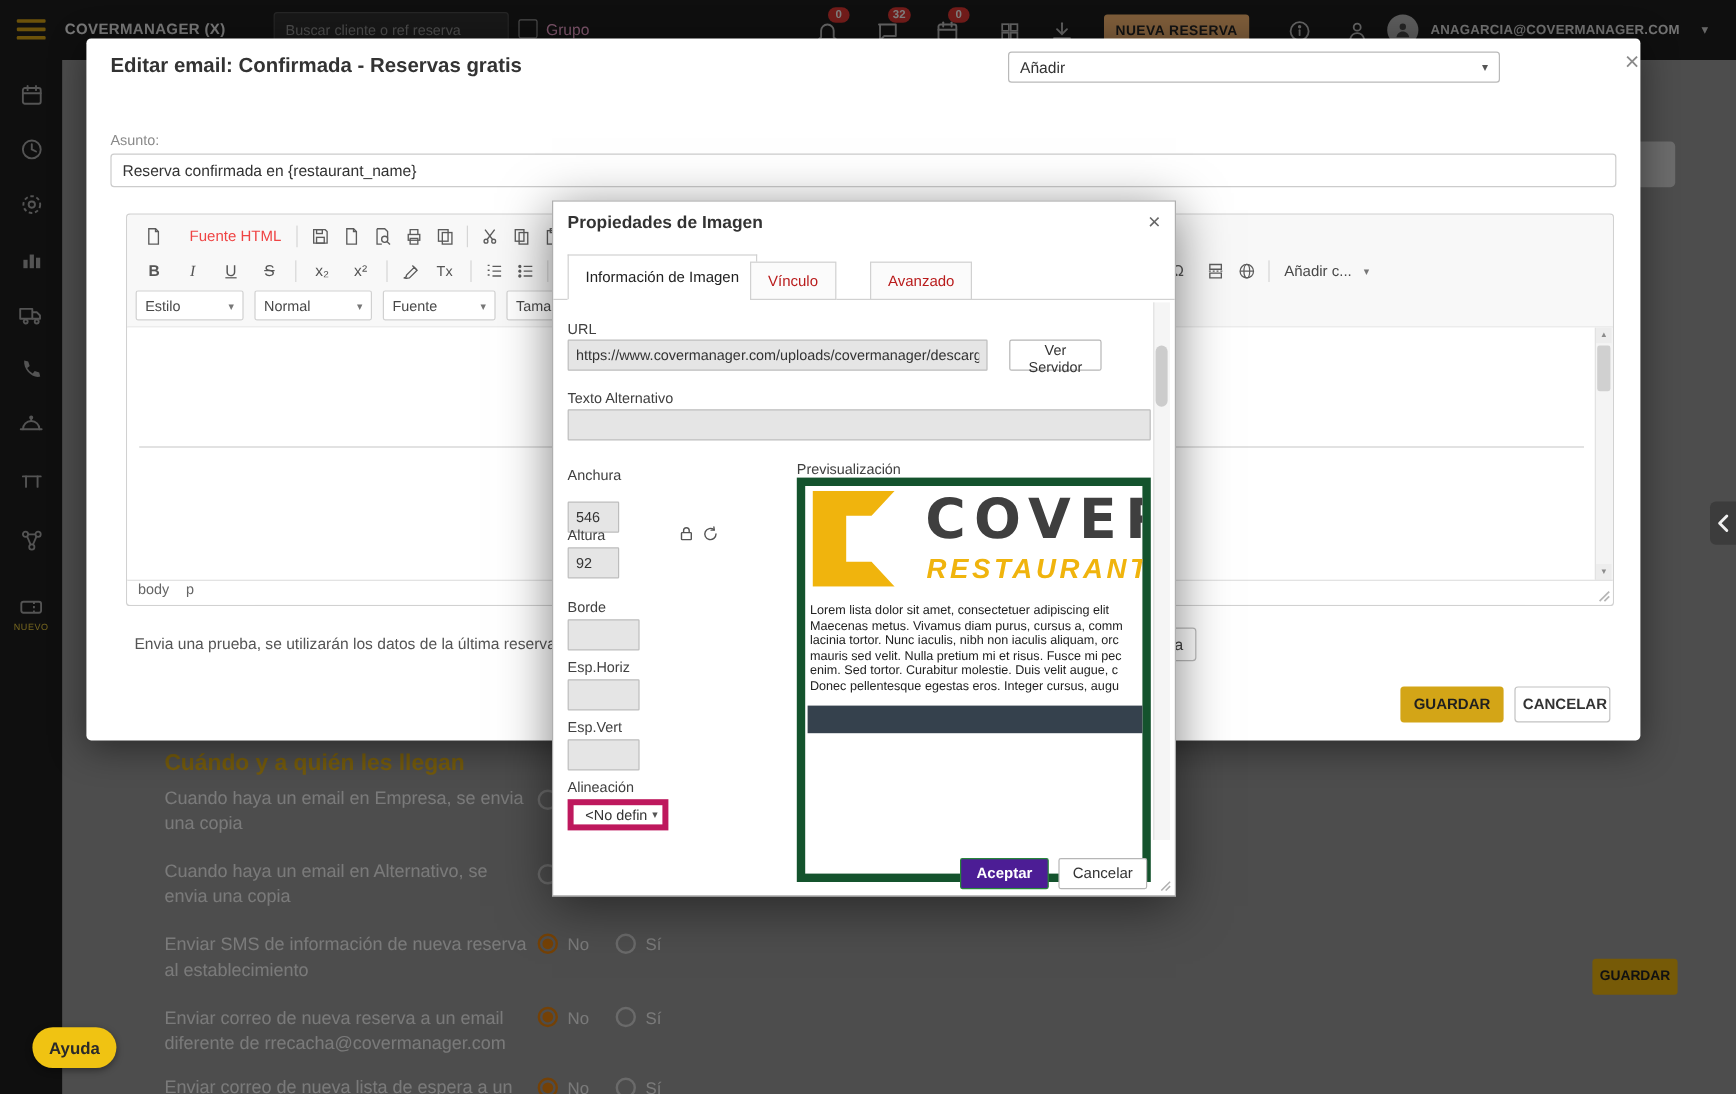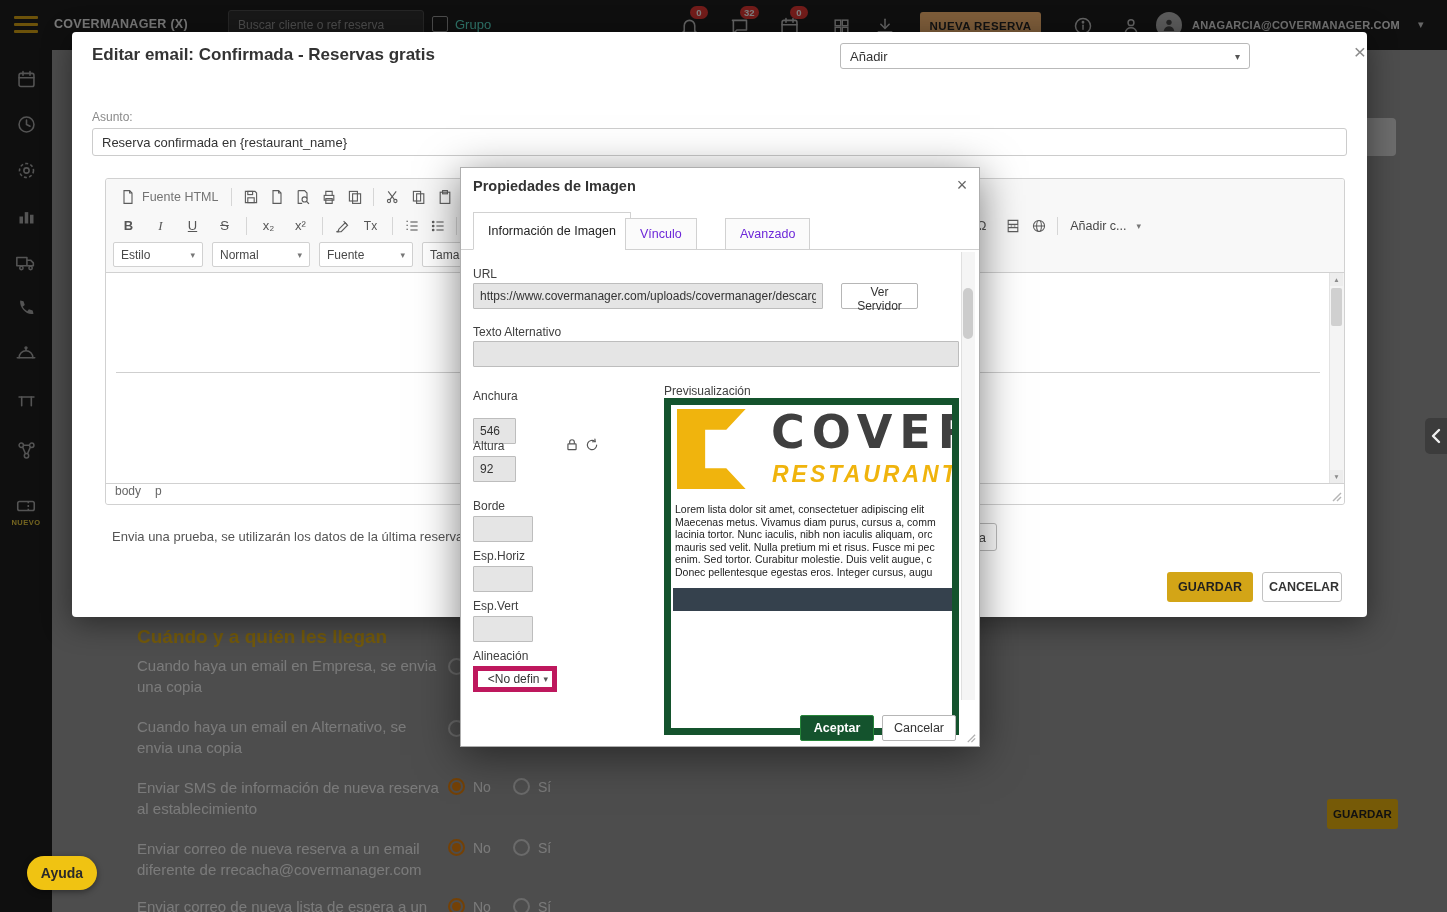--- a/index.html
+++ b/index.html
@@ -6,33 +6,33 @@
   body{width:1447px;height:912px;overflow:hidden;font-family:"Liberation Sans",sans-serif;background:#000}
   #app{position:relative;width:1447px;height:912px;overflow:hidden;background:#9a9a9a}
 
   
   .topbar{position:absolute;top:0;left:0;width:1447px;height:50px;background:#1f1f1f;z-index:1}
   .hamburger{position:absolute;left:14px;top:16px;width:24px;height:17px;cursor:pointer}
   .hamburger i{display:block;height:3px;background:#d9a514;margin-bottom:4px;border-radius:1px}
   .brand{position:absolute;left:54px;top:17px;font-size:12.5px;font-weight:bold;color:#f2f2f2;letter-spacing:.3px}
   .tb-search{position:absolute;left:228px;top:10px;width:196px;height:30px;background:#303030;border:1px solid #4d4d4d;border-radius:3px;color:#b5b5b5;font-size:12px;padding:0 9px;box-sizing:border-box;outline:none}
   .tb-search::placeholder{color:#9a9a9a}
-  .grupo{position:absolute;left:432px;top:16px;display:flex;align-items:center;gap:7px;color:#5eead4;font-size:13px}
+  .grupo{position:absolute;left:432px;top:16px;display:flex;align-items:center;gap:7px;color:#f9a8d4;font-size:13px}
   .cb{width:14px;height:14px;border:1.5px solid #9a9a9a;border-radius:2px;background:transparent}
   .tb-ic{position:absolute;top:13px;width:26px;height:26px;display:flex;align-items:center;justify-content:center;cursor:pointer}
   .badge{position:absolute;top:-7px;left:14px;min-width:10px;padding:1px 4px;background:#e53935;color:#fff;font-size:9.5px;font-weight:bold;border-radius:8px;text-align:center}
   .nueva-btn{position:absolute;left:920px;top:12px;width:121px;height:28px;background:#fdba74;border:none;border-radius:3px;font-family:inherit;font-size:11.5px;font-weight:bold;color:#262626;letter-spacing:.4px;cursor:pointer}
   .avatar{position:absolute;left:1156px;top:12px;width:26px;height:26px;border-radius:50%;background:#b9b9b9;display:flex;align-items:center;justify-content:center}
   .user-email{position:absolute;left:1192px;top:19px;font-size:11px;font-weight:bold;color:#e8e8e8;letter-spacing:.2px}
   .tb-caret{position:absolute;left:1418px;top:18px;color:#cfcfcf;font-size:11px}
 
   
   .sidebar{position:absolute;left:0;top:50px;width:52px;height:862px;background:#1f1f1f;z-index:1}
   .sicon{position:absolute;left:14px;width:24px;height:24px;display:flex;align-items:center;justify-content:center;cursor:pointer}
-  .nuevo{position:absolute;left:0;top:468px;width:52px;text-align:center;font-size:7.5px;font-weight:bold;color:#e8c93e;letter-spacing:.5px}
+  .nuevo{position:absolute;left:0;top:468px;width:52px;text-align:center;font-size:7.5px;font-weight:normal;color:#e8c93e;letter-spacing:.5px}
 
   
   .page{position:absolute;left:52px;top:50px;width:1395px;height:862px;background:#9a9a9a;z-index:1}
   .sec-title{position:absolute;left:85px;top:576px;font-size:19px;font-weight:bold;color:#e7b416}
   .row-text{position:absolute;left:85px;width:305px;font-size:15px;line-height:21px;color:#f4f4f4}
   .radio{width:17px;height:17px;border-radius:50%;border:2px solid #d4d4d4;box-sizing:border-box;background:transparent;position:relative;cursor:pointer}
   .radio.sel{border-color:#e8830c}
   .radio.sel::after{content:"";position:absolute;inset:2px;border-radius:50%;background:#e8830c}
   .radio-group{position:absolute;display:flex;align-items:center;gap:8px;color:#f4f4f4;font-size:14px}
   .radio-group .lbl{margin-right:14px}
@@ -51,21 +51,21 @@
   .em-close{position:absolute;left:1276px;top:8px;width:24px;height:24px;font-size:21px;color:#8a8a8a;text-align:center;line-height:24px;cursor:pointer}
   .em-sub-label{position:absolute;left:20px;top:78px;font-size:12px;color:#8a8a8a}
   .em-sub-input{position:absolute;left:20px;top:96px;width:1255px;height:28px;border:1px solid #ccc;border-radius:3px;font-family:inherit;font-size:13px;color:#333;padding:0 9px;box-sizing:border-box;outline:none}
 
   .ed-frame{position:absolute;left:33px;top:146px;width:1240px;height:327px;border:1px solid #d1d1d1;border-radius:3px;background:#fff;box-sizing:border-box}
   .ed-toolbar{position:absolute;left:0;right:0;top:0;height:94px;background:#f8f8f8;border-bottom:1px solid #d1d1d1;border-radius:3px 3px 0 0;padding:3px 7px;box-sizing:border-box}
   .ed-row{display:flex;align-items:center;height:29px;gap:1px}
   .tbtn{display:inline-flex;align-items:center;justify-content:center;min-width:25px;height:24px;border-radius:2px;color:#565656;cursor:pointer}
   .tbtn.txt{font-size:13px;padding:0 3px}
   .tsep{width:1px;height:18px;background:#d6d6d6;margin:0 5px}
-  .src-btn{display:inline-flex;align-items:center;gap:6px;height:24px;padding:0 7px;font-size:12.5px;color:#737373;cursor:pointer}
+  .src-btn{display:inline-flex;align-items:center;gap:22px;height:24px;padding:0 7px;font-size:12.5px;color:#ef4444;cursor:pointer}
   .tdrop{display:inline-flex;align-items:center;justify-content:space-between;height:23px;padding:0 7px;border:1px solid #d1d1d1;background:#fff;border-radius:2px;font-size:12px;color:#484848;margin-right:8px;cursor:pointer}
   .tdrop .cr{font-size:9px;color:#777;margin-left:10px}
   .add-drop{display:inline-flex;align-items:center;gap:10px;font-size:12.5px;color:#484848;cursor:pointer;padding:0 6px}
   .bB{font-weight:bold}.bI{font-style:italic;font-family:"Liberation Serif",serif}.bU{text-decoration:underline}.bS{text-decoration:line-through}
 
   .ed-content{position:absolute;left:0;right:14px;top:94px;bottom:21px;background:#fff;cursor:text}
   .ed-hr{position:absolute;left:10px;right:10px;top:99px;height:1px;background:#cfcfcf}
   .ed-scroll{position:absolute;top:94px;right:0;width:14px;bottom:21px;background:#f4f4f4;border-left:1px solid #e2e2e2}
   .ed-scroll .arr{position:absolute;left:0;width:13px;height:13px;background:#ededed;color:#8b8b8b;font-size:6.5px;text-align:center;line-height:13px;cursor:pointer}
   .ed-scroll .thumb{position:absolute;left:1px;top:15px;width:11px;height:38px;background:#d0d0d0;border-radius:2px;cursor:pointer}
@@ -75,30 +75,30 @@
   .em-note{position:absolute;left:40px;top:497px;font-size:13px;color:#555;white-space:nowrap}
   .em-test-btn{position:absolute;left:708px;top:491px;width:217px;height:28px;border:1px solid #bdbdbd;border-radius:3px;background:#fff;font-family:inherit;font-size:13px;color:#444;text-align:right;padding-right:10px;box-sizing:border-box;cursor:pointer;white-space:nowrap;overflow:hidden}
   .em-save{position:absolute;left:1095px;top:540px;width:86px;height:30px;background:#d3a517;border:none;border-radius:3px;font-family:inherit;font-size:12.5px;font-weight:bold;color:#1f1f1f;cursor:pointer}
   .em-cancel{position:absolute;left:1190px;top:540px;width:80px;height:30px;background:#fff;border:1px solid #c2c2c2;border-radius:3px;font-family:inherit;font-size:12.5px;font-weight:bold;color:#333;cursor:pointer}
 
   
   .img-modal{position:absolute;left:460px;top:167px;width:520px;height:580px;background:#fff;border:1px solid #aeaeae;z-index:20;box-shadow:0 8px 40px rgba(0,0,0,.5);box-sizing:border-box}
   .im-title{position:absolute;left:12px;top:10px;font-size:14.5px;font-weight:bold;color:#333}
   .im-close{position:absolute;left:490px;top:6px;width:22px;height:22px;font-size:18px;color:#666;text-align:center;line-height:22px;cursor:pointer}
   .im-tabs{position:absolute;left:0;top:40px;width:518px;height:42px;border-bottom:1px solid #d1d1d1;box-sizing:border-box}
-  .im-tab{position:absolute;bottom:-1px;border:1px solid #d1d1d1;background:#fbfbfb;font-size:12.5px;color:#6d28d9;padding:8px 14px;cursor:pointer;white-space:nowrap}
+  .im-tab{position:absolute;bottom:-1px;border:1px solid #d1d1d1;background:#fbfbfb;font-size:12.5px;color:#b91c1c;padding:8px 14px;cursor:pointer;white-space:nowrap}
   .im-tab.active{background:#fff;border-bottom-color:#fff;padding:11px 14px;color:#222}
   .im-label{position:absolute;font-size:12px;color:#404040}
   .im-input{position:absolute;height:26px;border:1px solid #bdbdbd;border-radius:1px;font-family:inherit;font-size:12px;color:#333;padding:0 6px;box-sizing:border-box;outline:none;background:#e5e5e5}
   .im-btn{position:absolute;height:26px;background:#fff;border:1px solid #b6b6b6;border-radius:2px;font-family:inherit;font-size:12px;color:#333;cursor:pointer}
   .im-select{position:absolute;height:26px;border:5px solid #be185d;background:#fff;display:flex;align-items:center;justify-content:flex-end;font-size:12px;color:#333;padding:0 4px 0 6px;box-sizing:border-box;cursor:pointer;overflow:hidden;white-space:nowrap}
   .im-select .cr{font-size:9px;color:#555;margin-left:4px}
   .im-scroll{position:absolute;left:500px;top:84px;width:13px;height:448px;background:#f5f5f5;border-left:1px solid #e0e0e0}
   .im-scroll .thumb{position:absolute;left:1px;top:36px;width:10px;height:51px;background:#cccccc;border-radius:5px;cursor:pointer}
-  .im-accept{position:absolute;left:339px;top:547px;width:74px;height:26px;background:#14532d;border:1px solid #27863a;border-radius:2px;font-family:inherit;font-size:12.5px;font-weight:bold;color:#fff;cursor:pointer}
+  .im-accept{position:absolute;left:339px;top:547px;width:74px;height:26px;background:#4c1d95;border:1px solid #27863a;border-radius:2px;font-family:inherit;font-size:12.5px;font-weight:bold;color:#fff;cursor:pointer}
   .im-cancel{position:absolute;left:421px;top:547px;width:74px;height:26px;background:#fff;border:1px solid #b6b6b6;border-radius:2px;font-family:inherit;font-size:12.5px;color:#333;cursor:pointer}
 
   .preview-box{position:absolute;left:203px;top:230px;width:295px;height:337px;border:7px solid #14532d;background:#fff;overflow:hidden;box-sizing:border-box}
   .cmark{position:absolute;left:6px;top:4px;width:88px;height:80px;background:#f0b40d;clip-path:polygon(0 0,78% 0,56% 26%,32% 26%,32% 74%,56% 74%,78% 100%,0 100%)}
   .brand1{position:absolute;left:100px;top:0px;font-size:46px;font-weight:bold;color:#3f3f3f;letter-spacing:7px;font-family:"DejaVu Sans",sans-serif;white-space:nowrap}
   .brand2{position:absolute;left:101px;top:56px;font-size:23px;font-weight:bold;font-style:italic;color:#f0b40d;letter-spacing:3px;white-space:nowrap}
   .lorem{position:absolute;left:4px;top:98px;font-size:10.5px;line-height:12.6px;color:#222;white-space:nowrap}
   .darkbar{position:absolute;left:2px;top:183px;width:291px;height:23px;background:#35414d}
 </style>
 </head>

